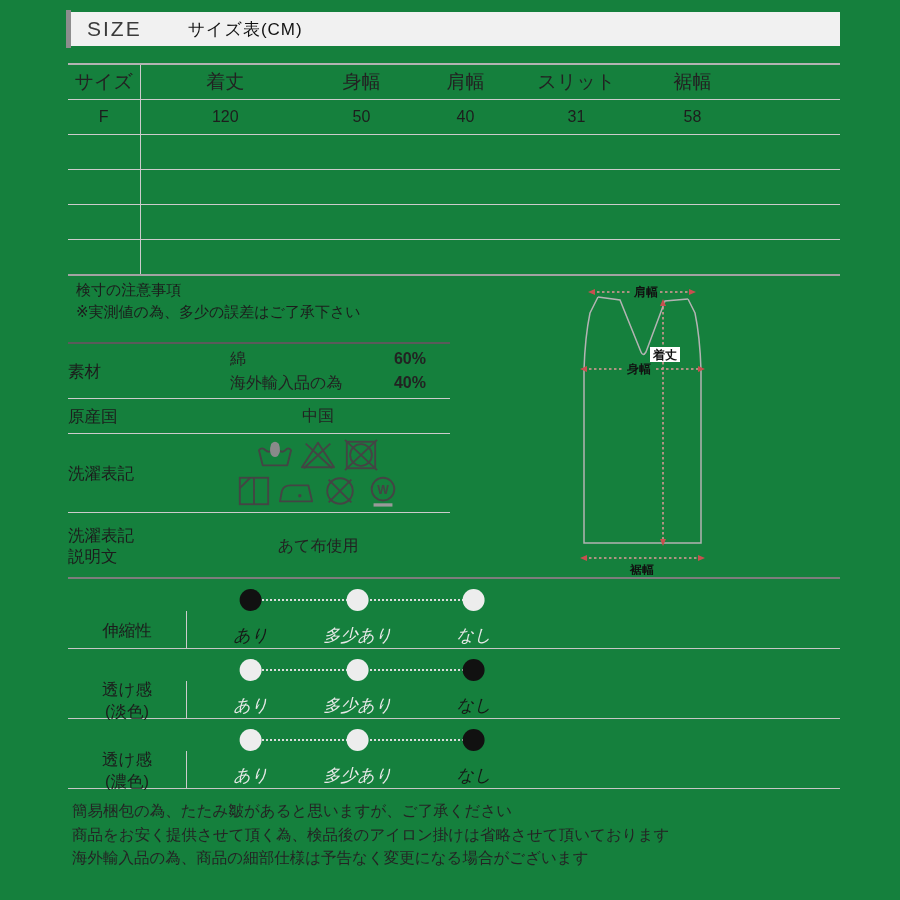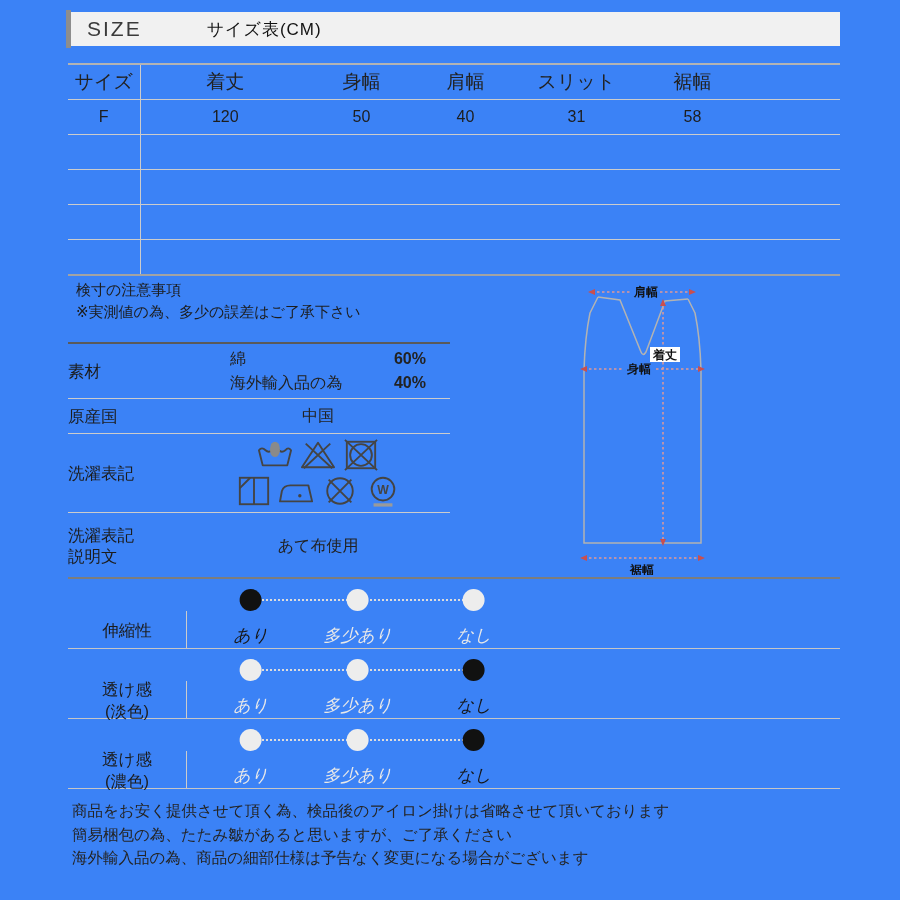--- a/index.html
+++ b/index.html
@@ -1,25 +1,25 @@
 <!DOCTYPE html>
 <html><head>
 <meta charset="utf-8">
 <style>
   html,body{margin:0;padding:0;background:#fff;}
-  .page{position:relative;width:900px;height:900px;background:#3b82f6;overflow:hidden;
+  .page{position:relative;width:900px;height:900px;background:#15803d;overflow:hidden;
         font-family:"Liberation Sans","DejaVu Sans",sans-serif;color:#222;}
 
   
   .hdr{position:absolute;left:66px;top:10px;width:774px;height:38px;}
   .hdr-accent{position:absolute;left:0;top:0;width:5px;height:38px;background:#8d8d8d;}
   .hdr-bg{position:absolute;left:5px;top:2px;right:0;height:34px;background:#f1f1f1;
           display:flex;align-items:center;}
   .hdr-size{font-size:21px;letter-spacing:2px;color:#3a3a3a;margin-left:16px;}
-  .hdr-title{font-size:17px;color:#111;margin-left:65px;letter-spacing:1px;}
+  .hdr-title{font-size:17px;color:#111;margin-left:46px;letter-spacing:1px;}
 
   
   .size-table{position:absolute;left:68px;top:63px;width:772px;border-collapse:collapse;
               border-top:2px solid #b3b3b3;border-bottom:2px solid #a3a3a3;}
   .size-table td{border-bottom:1px solid #ccc;text-align:center;padding:0;height:34px;
                  font-size:16px;color:#1d1d1d;}
   .size-table tr.hrow td{font-size:19px;color:#222;}
   .size-table td.c1{border-right:1px solid #ccc;}
   .size-table tr:last-child td{border-bottom:none;}
 
@@ -304,18 +304,18 @@
           </div>
         <div class="p-opt ox3 sel">
             <i class="dot"></i>
             <em class="lbl">なし</em>
           </div>
       </div>
     </div>
   </div>
 
   <div class="footer">
+    <p>簡易梱包の為、たたみ皺があると思いますが、ご了承ください</p>
     <p>商品をお安く提供させて頂く為、検品後のアイロン掛けは省略させて頂いております</p>
-    <p>簡易梱包の為、たたみ皺があると思いますが、ご了承ください</p>
     <p>海外輸入品の為、商品の細部仕様は予告なく変更になる場合がございます</p>
   </div>
 
 </div>
 
 </body></html>

